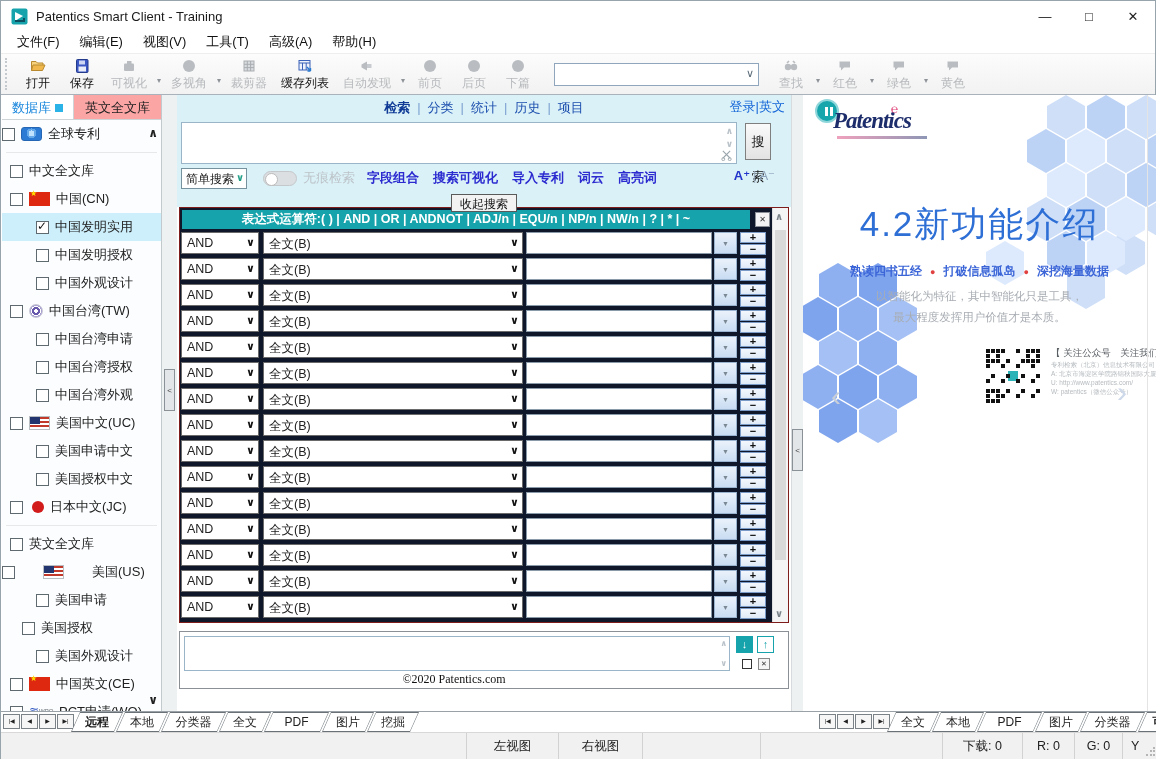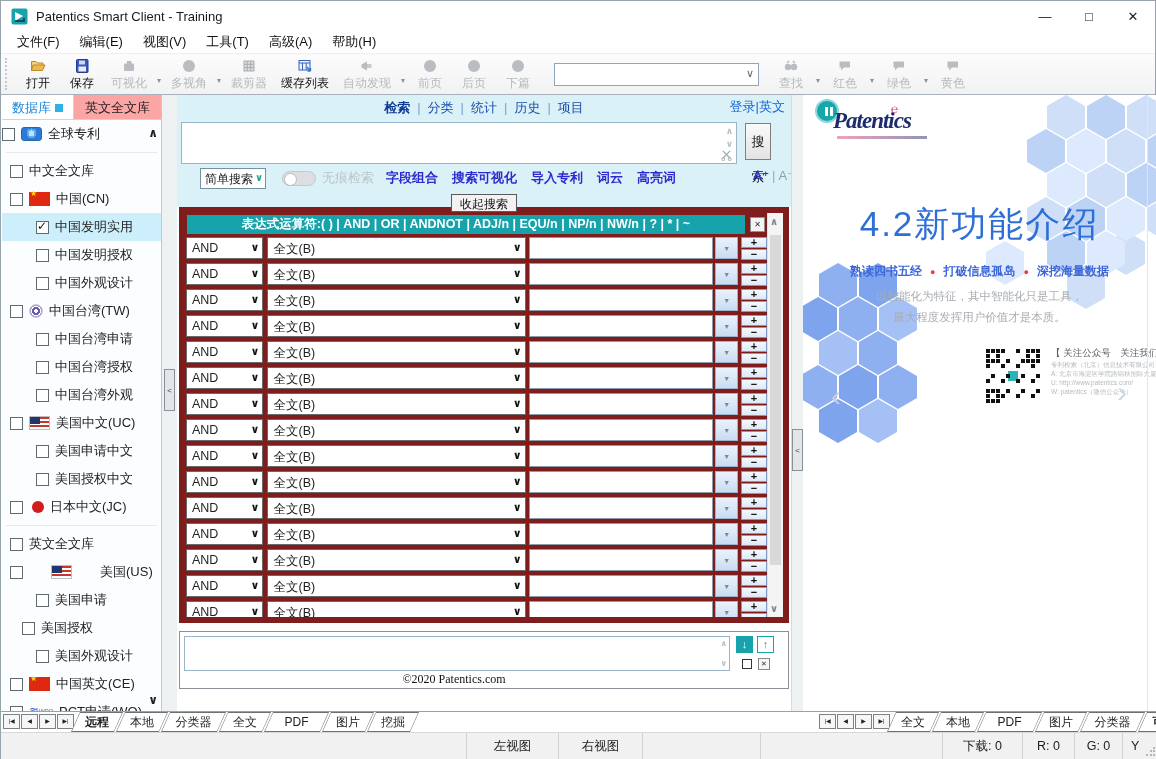--- a/index.html
+++ b/index.html
@@ -65,36 +65,36 @@
   
   .center { position:absolute; left:176px; top:0; width:614px; height:616px; background:#fff; }
   .center-top { position:absolute; left:0; top:0; width:614px; height:112px; background:#daf1f7; }
   .c-tabs { position:absolute; left:0; top:0; width:614px; height:25px; display:flex; align-items:center; justify-content:center; gap:7px; font-size:13px; color:#1d4fae; }
   .c-tab.active { font-weight:bold; color:#0f3a96; }
   .c-tab-sep { color:#7aa0d0; }
   .login-box { position:absolute; right:6px; top:3px; font-size:13px; color:#1566d8; }
   .query-box { position:absolute; left:4px; top:27px; width:556px; height:42px; background:#fff; border:1px solid #9ab4c8; }
   .qb-chev { position:absolute; right:3px; color:#b9c2c9; font-size:9px; font-weight:bold; }
   .search-btn { position:absolute; left:568px; top:28px; width:26px; height:37px; background:linear-gradient(#fafafa,#e3e3e3); border:1px solid #7f7f7f; font-size:13px; color:#111; text-align:center; line-height:35px; }
-  .controls-row { position:absolute; left:4px; top:70px; width:606px; height:26px; display:flex; align-items:center;margin-left:19px; }
+  .controls-row { position:absolute; left:4px; top:70px; width:606px; height:26px; display:flex; align-items:center; }
   .mode-select { width:66px; height:21px; background:#fff; border:1px solid #76929f; font-size:12px; padding:2px 0 0 4px; position:relative; }
   .mode-select b { position:absolute; right:2px; top:3px; font-weight:bold; color:#23a08a; font-size:10px; }
   .toggle { width:34px; height:15px; border-radius:8px; background:#dcdfe1; border:1px solid #c4c8ca; margin-left:16px; position:relative; }
   .toggle:after { content:""; position:absolute; left:1px; top:1px; width:11px; height:11px; border-radius:50%; background:#fff; border:1px solid #bbb; }
   .incog { color:#bcc3c8; margin-left:6px; font-size:13px;font-family:Liberation Mono, monospace; }
   .c-links { display:flex; gap:14px; margin-left:12px; }
   .c-link { color:#2b2bd0; font-size:13px; font-weight:bold; }
   .font-adjust { position:absolute; right:12px; top:3px; font-size:13px; }
   .fa-plus { color:#2233cc; font-weight:bold; }
   .fa-sep { color:#9ab; padding:0 3px; }
   .fa-minus { color:#8aa0b8; }
   .collapse-btn { position:absolute; left:50%; transform:translateX(-50%); top:99px; height:18px; padding:1px 8px; background:#f2f2f2; border:1px solid #5a5a5a; font-size:12px; color:#111; z-index:6; }
 
   
-  .op-panel { position:absolute; left:2px; top:112px; width:610px; height:416px; border:6px solid #7f1d1d; background:#7f1d1d; display:flex; }
+  .op-panel { position:absolute; left:2px; top:112px; width:610px; height:416px; border:1px solid #7f1d1d; background:#0f172a; display:flex; }
   .op-left { flex:1; display:flex; flex-direction:column; overflow:hidden; }
   .op-header { height:22px; display:flex; align-items:center; padding:2px 2px 1px 2px; }
   .op-bar { flex:1; height:19px; background:#17a3ab; color:#fff; font-size:12.5px; font-weight:bold; text-align:center; line-height:19px; white-space:nowrap; overflow:hidden; }
   .op-close { width:15px; height:15px; border:1px solid #8a9096; background:#f4f4f4; margin-left:5px; font-size:8px; line-height:13px; text-align:center; color:#333; }
   .op-rows { flex:1; overflow:hidden; }
   .op-row { height:26px; display:flex; align-items:center; padding-left:1px; }
   .sel-box { height:22px; background:#fff; border:1px solid #6a6a6a; position:relative; font-size:12.5px; padding:3px 0 0 5px; }
   .sel-box b { position:absolute; right:3px; top:3px; font-size:11px; color:#111; }
   .sel-op { width:78px; }
   .sel-field { width:260px; margin-left:4px; }
@@ -393,21 +393,21 @@
           <div class="tree-row" style="padding-left: 8px;">
             <span class="cb"></span>
             <span class="flag jp"></span>
             <span class="tree-label">日本中文(JC)</span>
           </div>
           <div class="tree-sep"></div>
           <div class="tree-row" style="padding-left: 8px;">
             <span class="cb"></span>
             <span class="tree-label">英文全文库</span>
           </div>
-          <div class="tree-row" style="padding-left: 8px; gap: 22px;">
+          <div class="tree-row" style="padding-left: 0; gap: 22px;">
             <span class="cb"></span>
             <span class="flag us"></span>
             <span class="tree-label">美国(US)</span>
           </div>
           <div class="tree-row" style="padding-left: 34px;">
             <span class="cb"></span>
             <span class="tree-label">美国申请</span>
           </div>
           <div class="tree-row" style="padding-left: 20px;">
             <span class="cb"></span>

